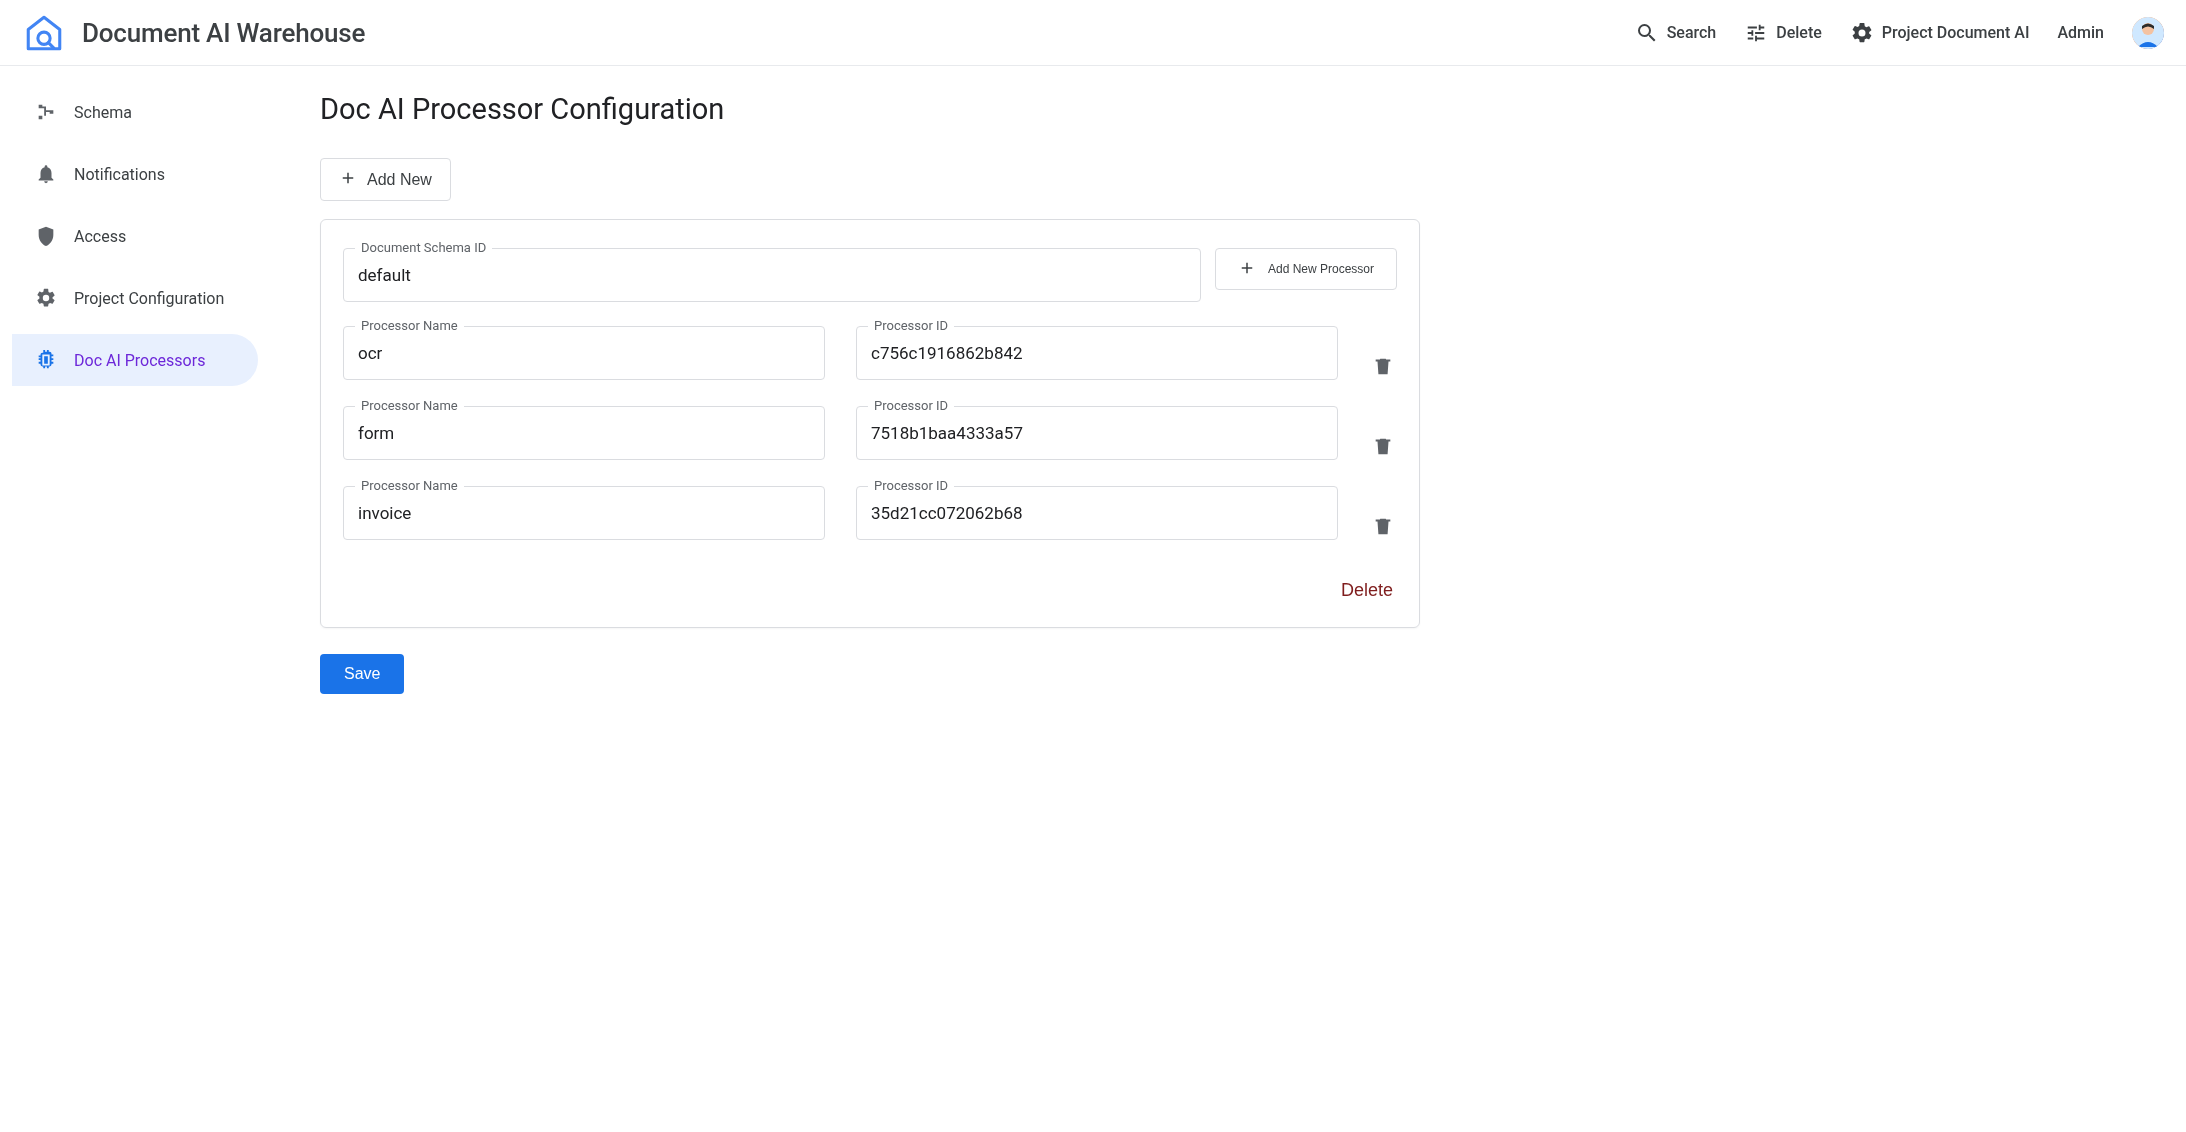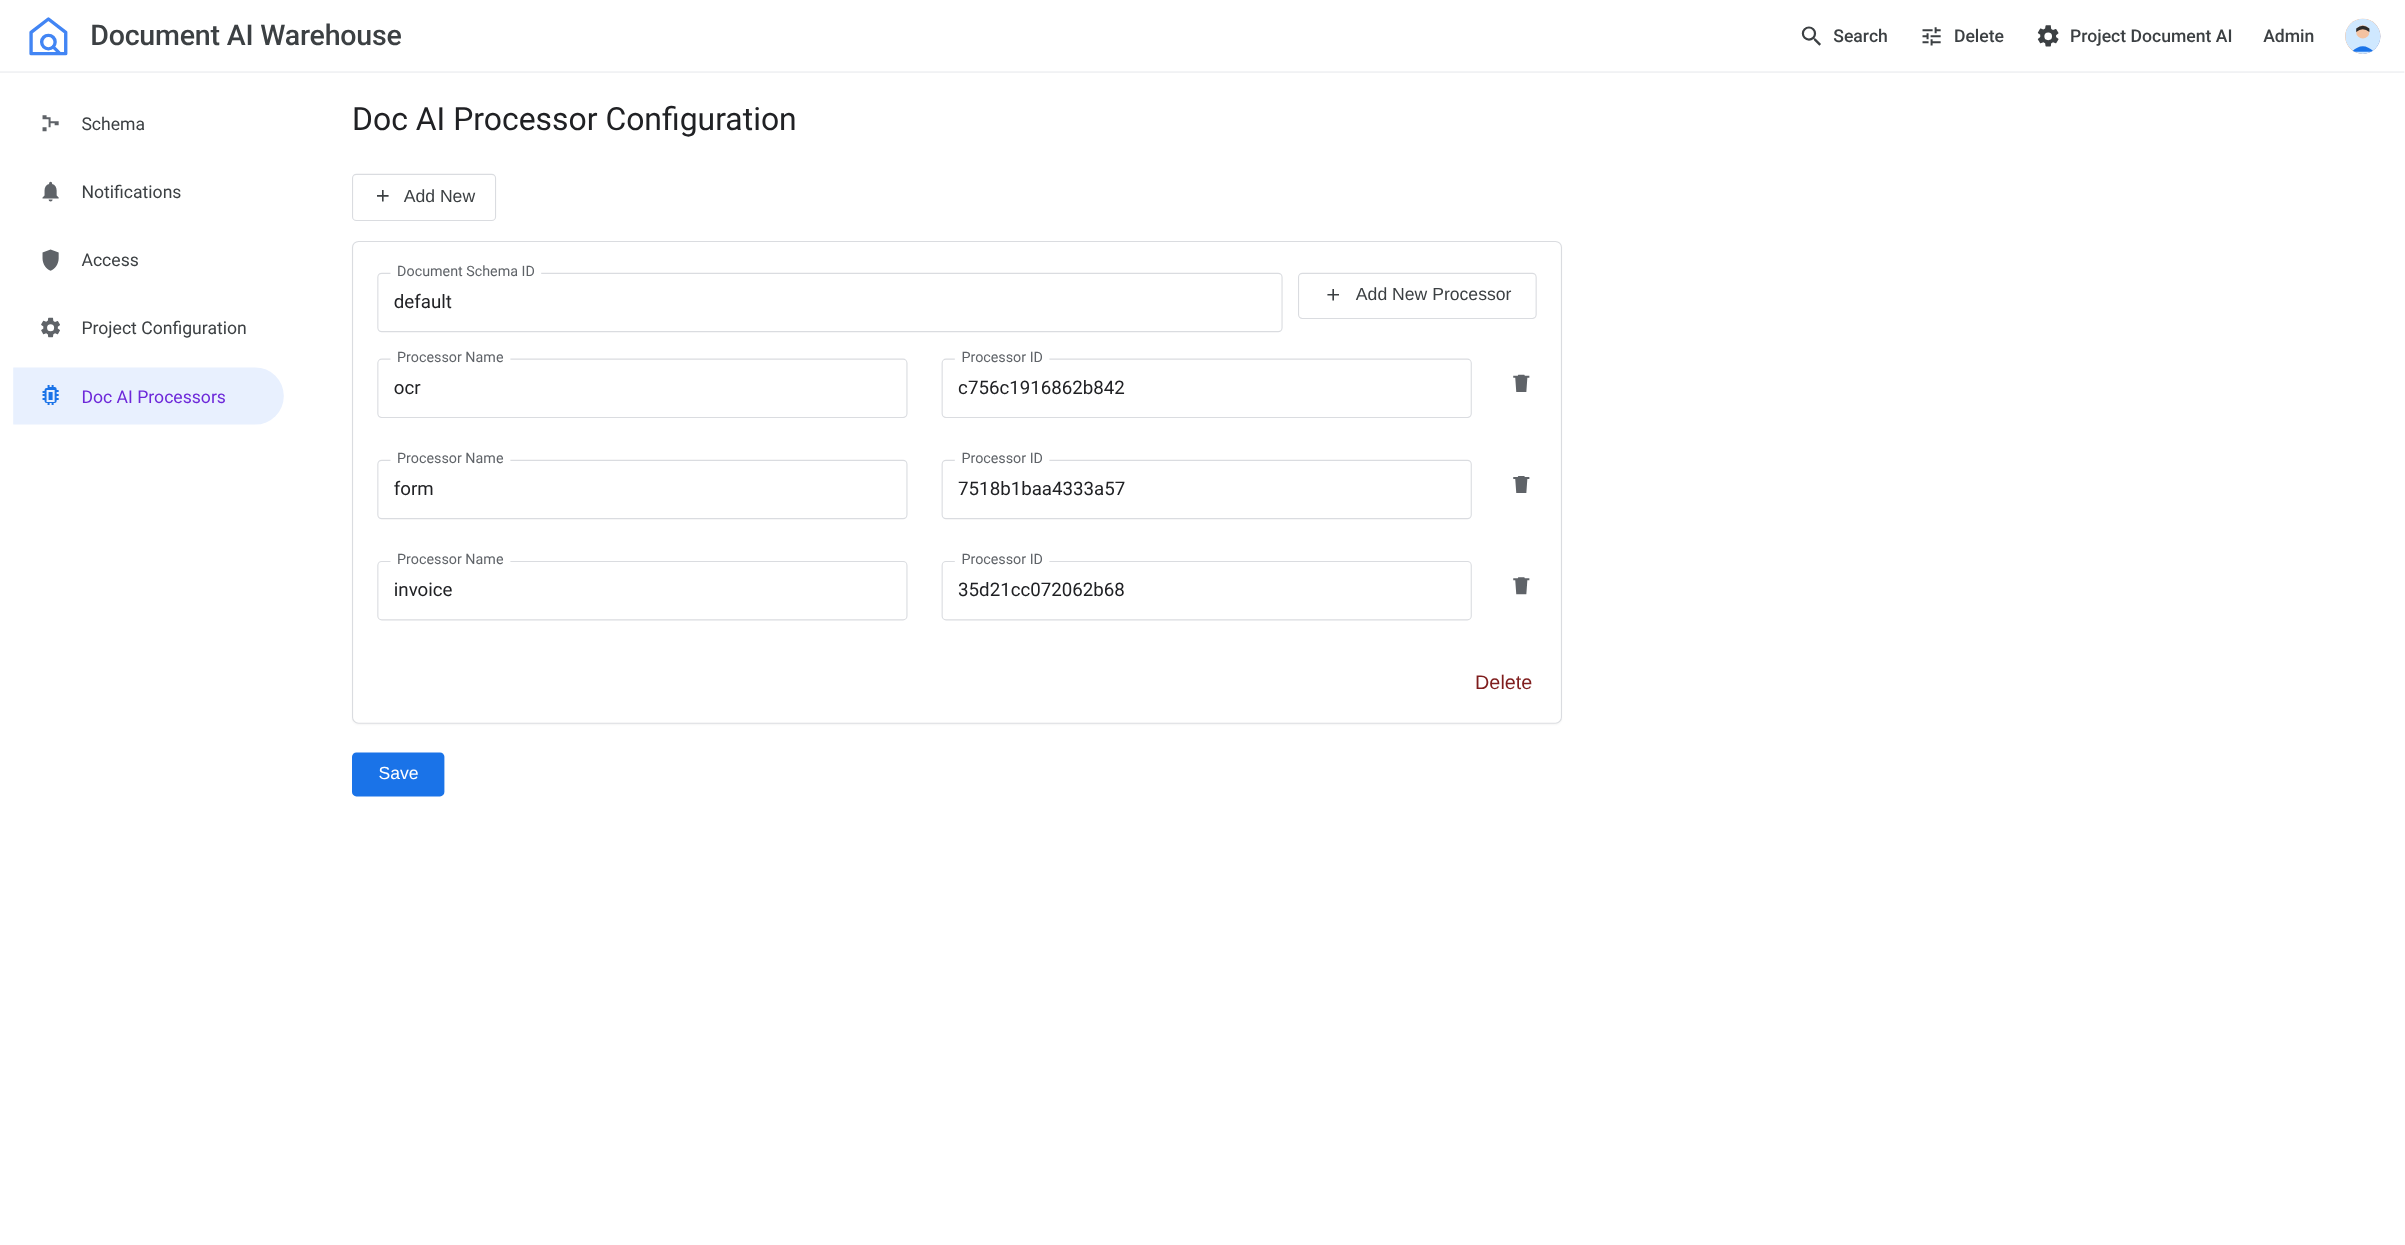--- a/index.html
+++ b/index.html
@@ -54,40 +54,40 @@
       border: 1px solid #dadce0; border-radius: 6px;
       padding: 28px 22px 18px 22px; margin-top: 18px;
       box-shadow: 0 1px 2px rgba(0,0,0,0.04);
     }
     
     .schema-row { display: flex; gap: 14px; align-items: flex-start; margin-bottom: 24px; }
     .schema-row .field-wrap { flex: 1; }
     .btn-add-processor {
       display: inline-flex; align-items: center; gap: 12px;
       padding: 12px 22px; border: 1px solid #dadce0; border-radius: 4px;
-      background: #fff; font-size: 16px; font-weight: 500; color: #3c4043;
+      background: #fff; font-size: 12px; font-weight: 500; color: #3c4043;
       cursor: pointer; height: 42px;
     }
     
     
     .field-wrap { position: relative; }
     .field-label {
       position: absolute; top: -8px; left: 12px;
       background: #fff; padding: 0 6px;
       font-size: 13px; color: #5f6368;
     }
     .field-input {
       width: 100%; padding: 16px 14px;
       border: 1px solid #dadce0; border-radius: 4px;
       font-size: 17px; color: #202124; outline: none;
       font-family: inherit;
     }
     
     .processor-row {
-      display: flex; gap: 31px; align-items: center; margin-bottom: 38px;
+      display: flex; gap: 31px; align-items: flex-end; margin-bottom: 26px;
     }
     .processor-row .field-wrap { flex: 1; }
     .delete-icon {
       width: 28px; height: 28px; cursor: pointer;
       display: flex; align-items: center; justify-content: center;
       margin-top: -10px;
     }
     .delete-icon svg { fill: #5f6368; width: 22px; height: 22px; }
     
     .card-footer { display: flex; justify-content: flex-end; margin-top: 32px; }

